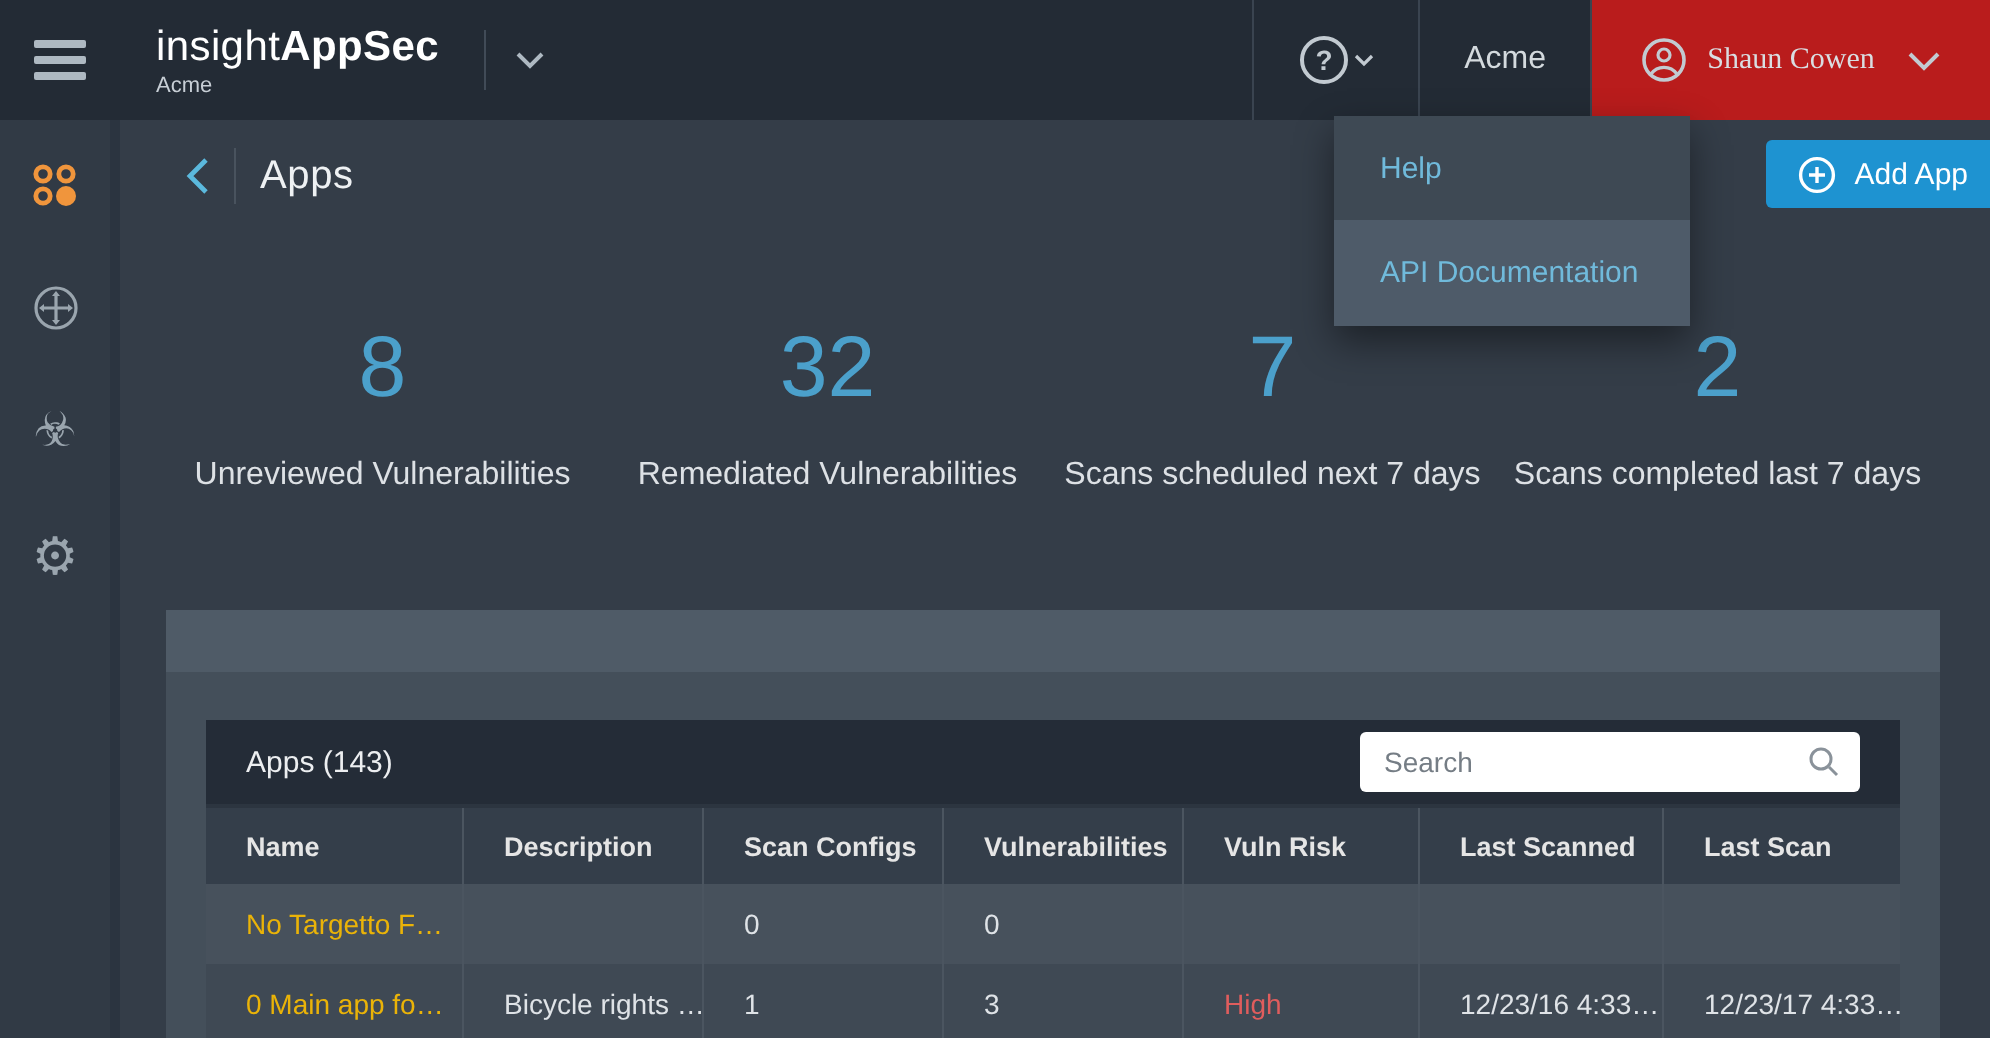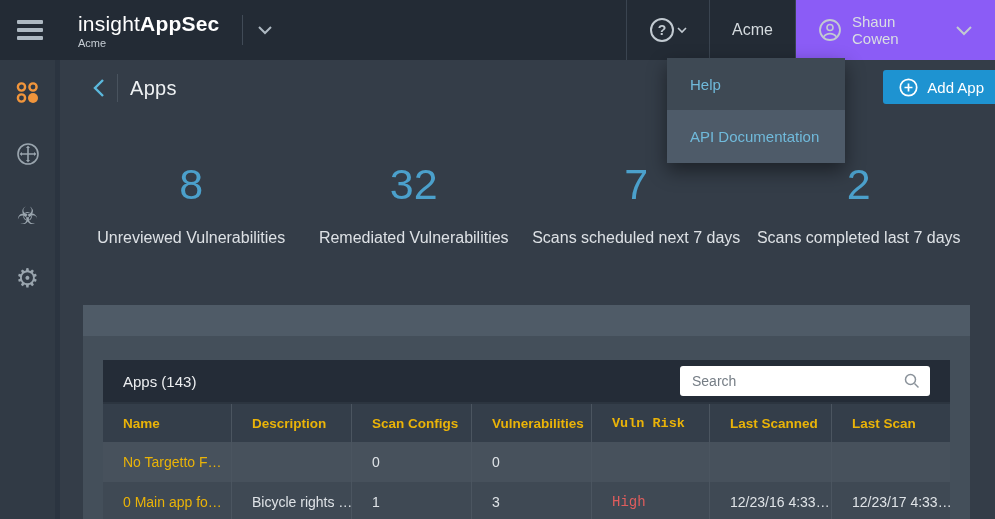--- a/index.html
+++ b/index.html
@@ -28,21 +28,21 @@
   .logo-org { font-size:11px; color:#c7ced5; margin-top:1px; }
   .tb-divider { width:1px; background:#414b57; height:30px; align-self:center; }
   .logo-chevron { align-self:center; margin-left:14px; cursor:pointer; }
   .tb-right { margin-left:auto; display:flex; align-items:stretch; }
   .tb-section {
     display:flex; align-items:center; justify-content:center;
     border-left:1px solid #3a4450; padding:0 22px; cursor:pointer;
   }
   .tb-section.static { cursor:default; }
   .tb-org-label { font-size:16px; color:#d4dade; }
-  .tb-user { background:#8b5cf6; width:200px; gap:10px; }
+  .tb-user { background:#b91c1c; width:200px; gap:10px;font-family:Liberation Serif, serif; }
   .tb-user-name { font-size:15px; color:#d9dee2; }
   .help-wrap { display:flex; align-items:center; gap:2px; }
 
   
   .dropdown {
     position:absolute; left:632px; top:58px; width:178px; z-index:40;
     box-shadow:0 8px 18px rgba(0,0,0,.45);
     margin-left:35px;
   }
   .dropdown-item {
@@ -107,24 +107,24 @@
   .search-input::placeholder { color:#757d85; opacity:1; }
   .search-icon-btn { padding:0 10px 0 4px; display:flex; align-items:center; cursor:pointer; }
 
   .tbl-row { display:flex; height:40px; }
   .tbl-cell {
     display:flex; align-items:center; padding-left:20px; overflow:hidden;
     white-space:nowrap; border-right:1px solid #4b5560; font-size:14px;
   }
   .tbl-cell:last-child { border-right:none; }
   .c0{width:129px;} .c1{width:120px;} .c2{width:120px;} .c3{width:120px;}
-  .c4{width:118px;font-family:Liberation Mono, monospace;} .c5{width:122px;} .c6{width:118px;}
+  .c4{width:118px;} .c5{width:122px;} .c6{width:118px;}
 
   .tbl-head { background:#343e4a; border-top:2px solid #2c3540; }
-  .tbl-head .tbl-cell { font-weight:700; font-size:13.5px; color:#eab308; cursor:pointer; }
+  .tbl-head .tbl-cell { font-weight:700; font-size:13.5px; color:#e5e5e5; cursor:pointer; }
   .row-odd { background:#47515c; }
   .row-even { background:#3f4954; }
   .cell-text { color:#dfe3e7; }
   .link { color:#eab308; cursor:pointer; }
   .risk-high { color:#e05d5d; }
 
   svg { display:block; }
 </style>
 </head>
 <body>

